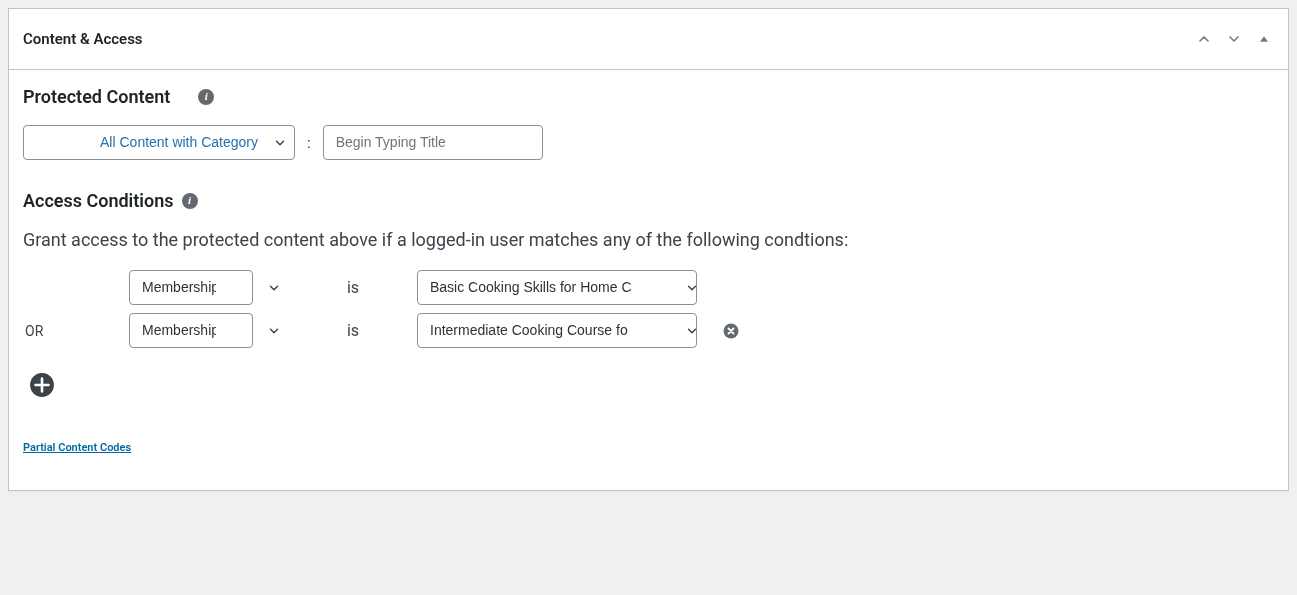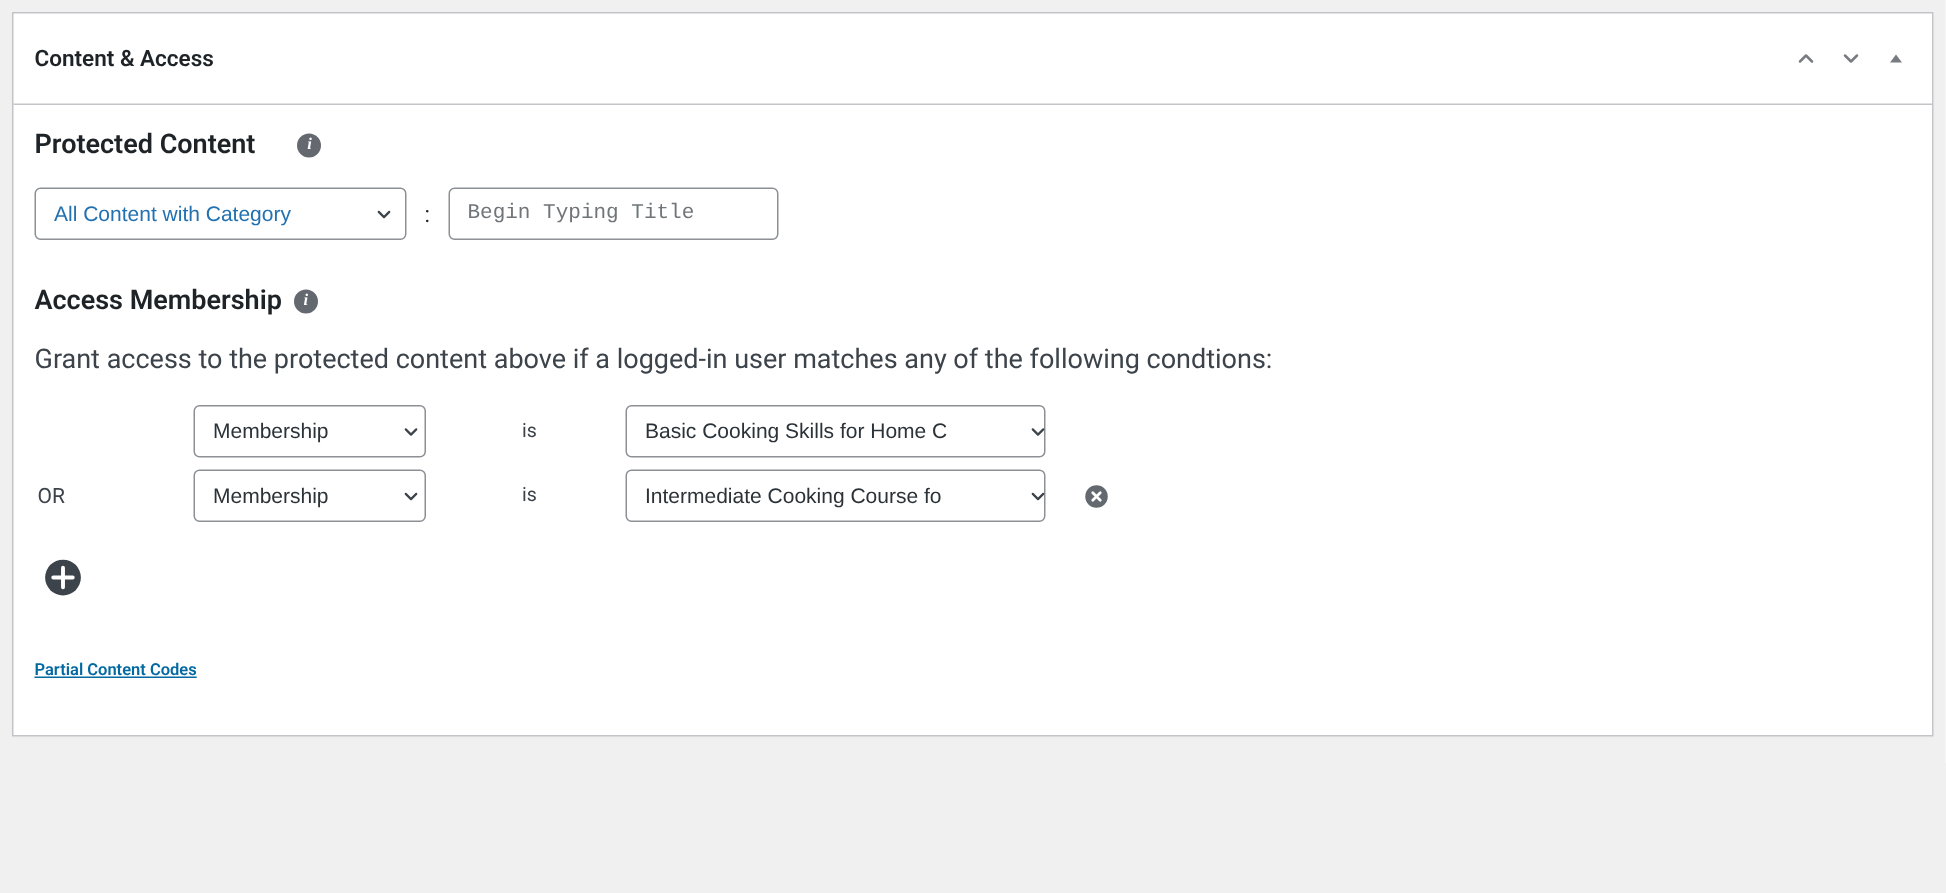--- a/index.html
+++ b/index.html
@@ -110,42 +110,41 @@
     .colon { font-size: 15px; color: #1d2327; }
     .text-input {
       border: 1px solid #8c8f94;
       border-radius: 4px;
       background: #fff;
       padding: 6px 12px;
       font-size: 14px;
       line-height: 1.5;
       width: 220px;
       color: #2c3338;
-      font-family: Liberation Mono, monospace;
     }
     .text-input::placeholder { color: #6f7579; }
     .description {
       font-size: 18px;
       color: #3c434a;
       margin-bottom: 20px;
     }
     .conditions {
       display: grid;
       grid-template-columns: 90px 160px 100px 290px 40px;
       gap: 8px 14px;
       align-items: center;
       margin-bottom: 24px;
       padding-left: 2px;
     }
     .cond-or {
       font-size: 14px;
       color: #3c434a;
     }
     .cond-is {
-      font-size: 13px;
+      font-size: 16px;
       color: #3c434a;
       text-align: center;
     }
     .remove-btn {
       background: none;
       border: none;
       padding: 0;
       cursor: pointer;
       color: #646970;
       display: inline-flex;
@@ -166,23 +165,23 @@
     .link {
       color: #0369a1;
       text-decoration: underline;
       font-size: 11px;
       font-weight: 600;
       cursor: pointer;
       background: none;
       border: none;
       padding: 0;
     }
-    .select-wrap.small select { width: 155px; }
+    .select-wrap.small select { width: 124px; }
     .select-wrap.med select { width: 280px; }
-    .select-wrap.wide select { width: 248px; }
+    .select-wrap.wide select { width: 272px; text-align: right; }
   </style>
 </head>
 <body>
 
 <div class="panel">
 
   <div class="panel-header">
     <h2>Content &amp; Access</h2>
     <div class="panel-header-controls">
       <button class="header-btn">
@@ -225,21 +224,21 @@
           <svg viewBox="0 0 24 24" fill="none" stroke="currentColor" stroke-width="2.5" stroke-linecap="round" stroke-linejoin="round">
               <polyline points="6 9 12 15 18 9"></polyline>
             </svg>
         </span>
       </span>
       <span class="colon">:</span>
       <input type="text" class="text-input" placeholder="Begin Typing Title" style="">
     </div>
 
     <div class="section-title">
-      <h3>Access Membership</h3>
+      <h3>Access Conditions</h3>
       <span class="info-icon">i</span>
     </div>
 
     <p class="description">Grant access to the protected content above if a logged-in user matches any of the following condtions:</p>
 
     <div class="conditions">
 
       <span></span>
       <span class="select-wrap small">
         <select>

